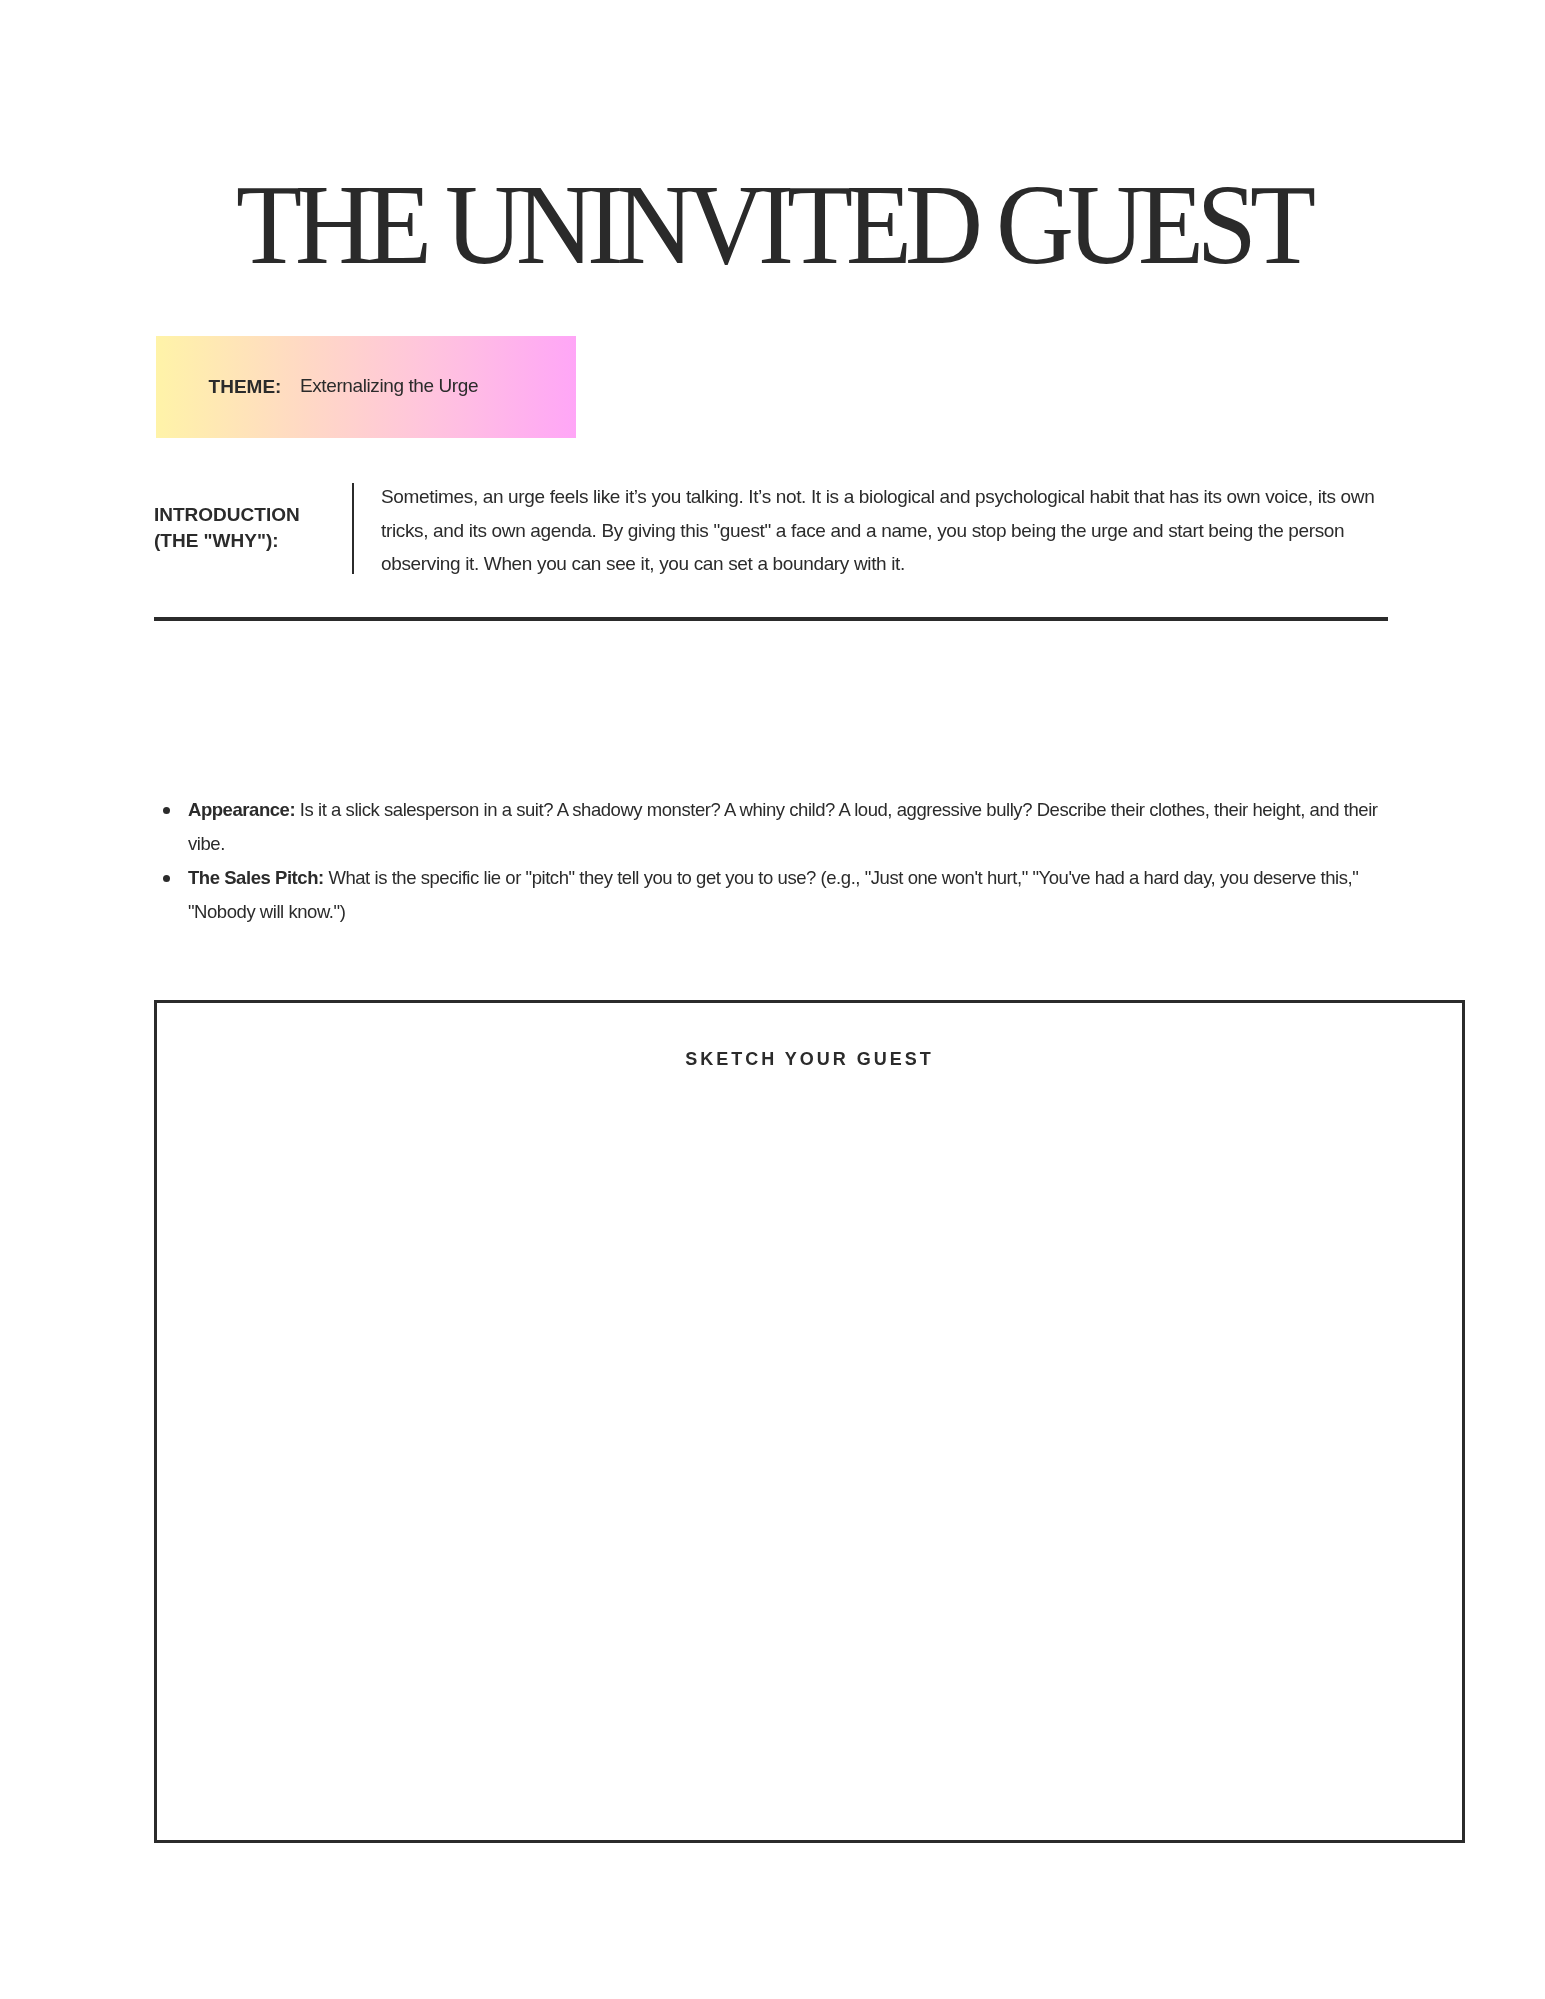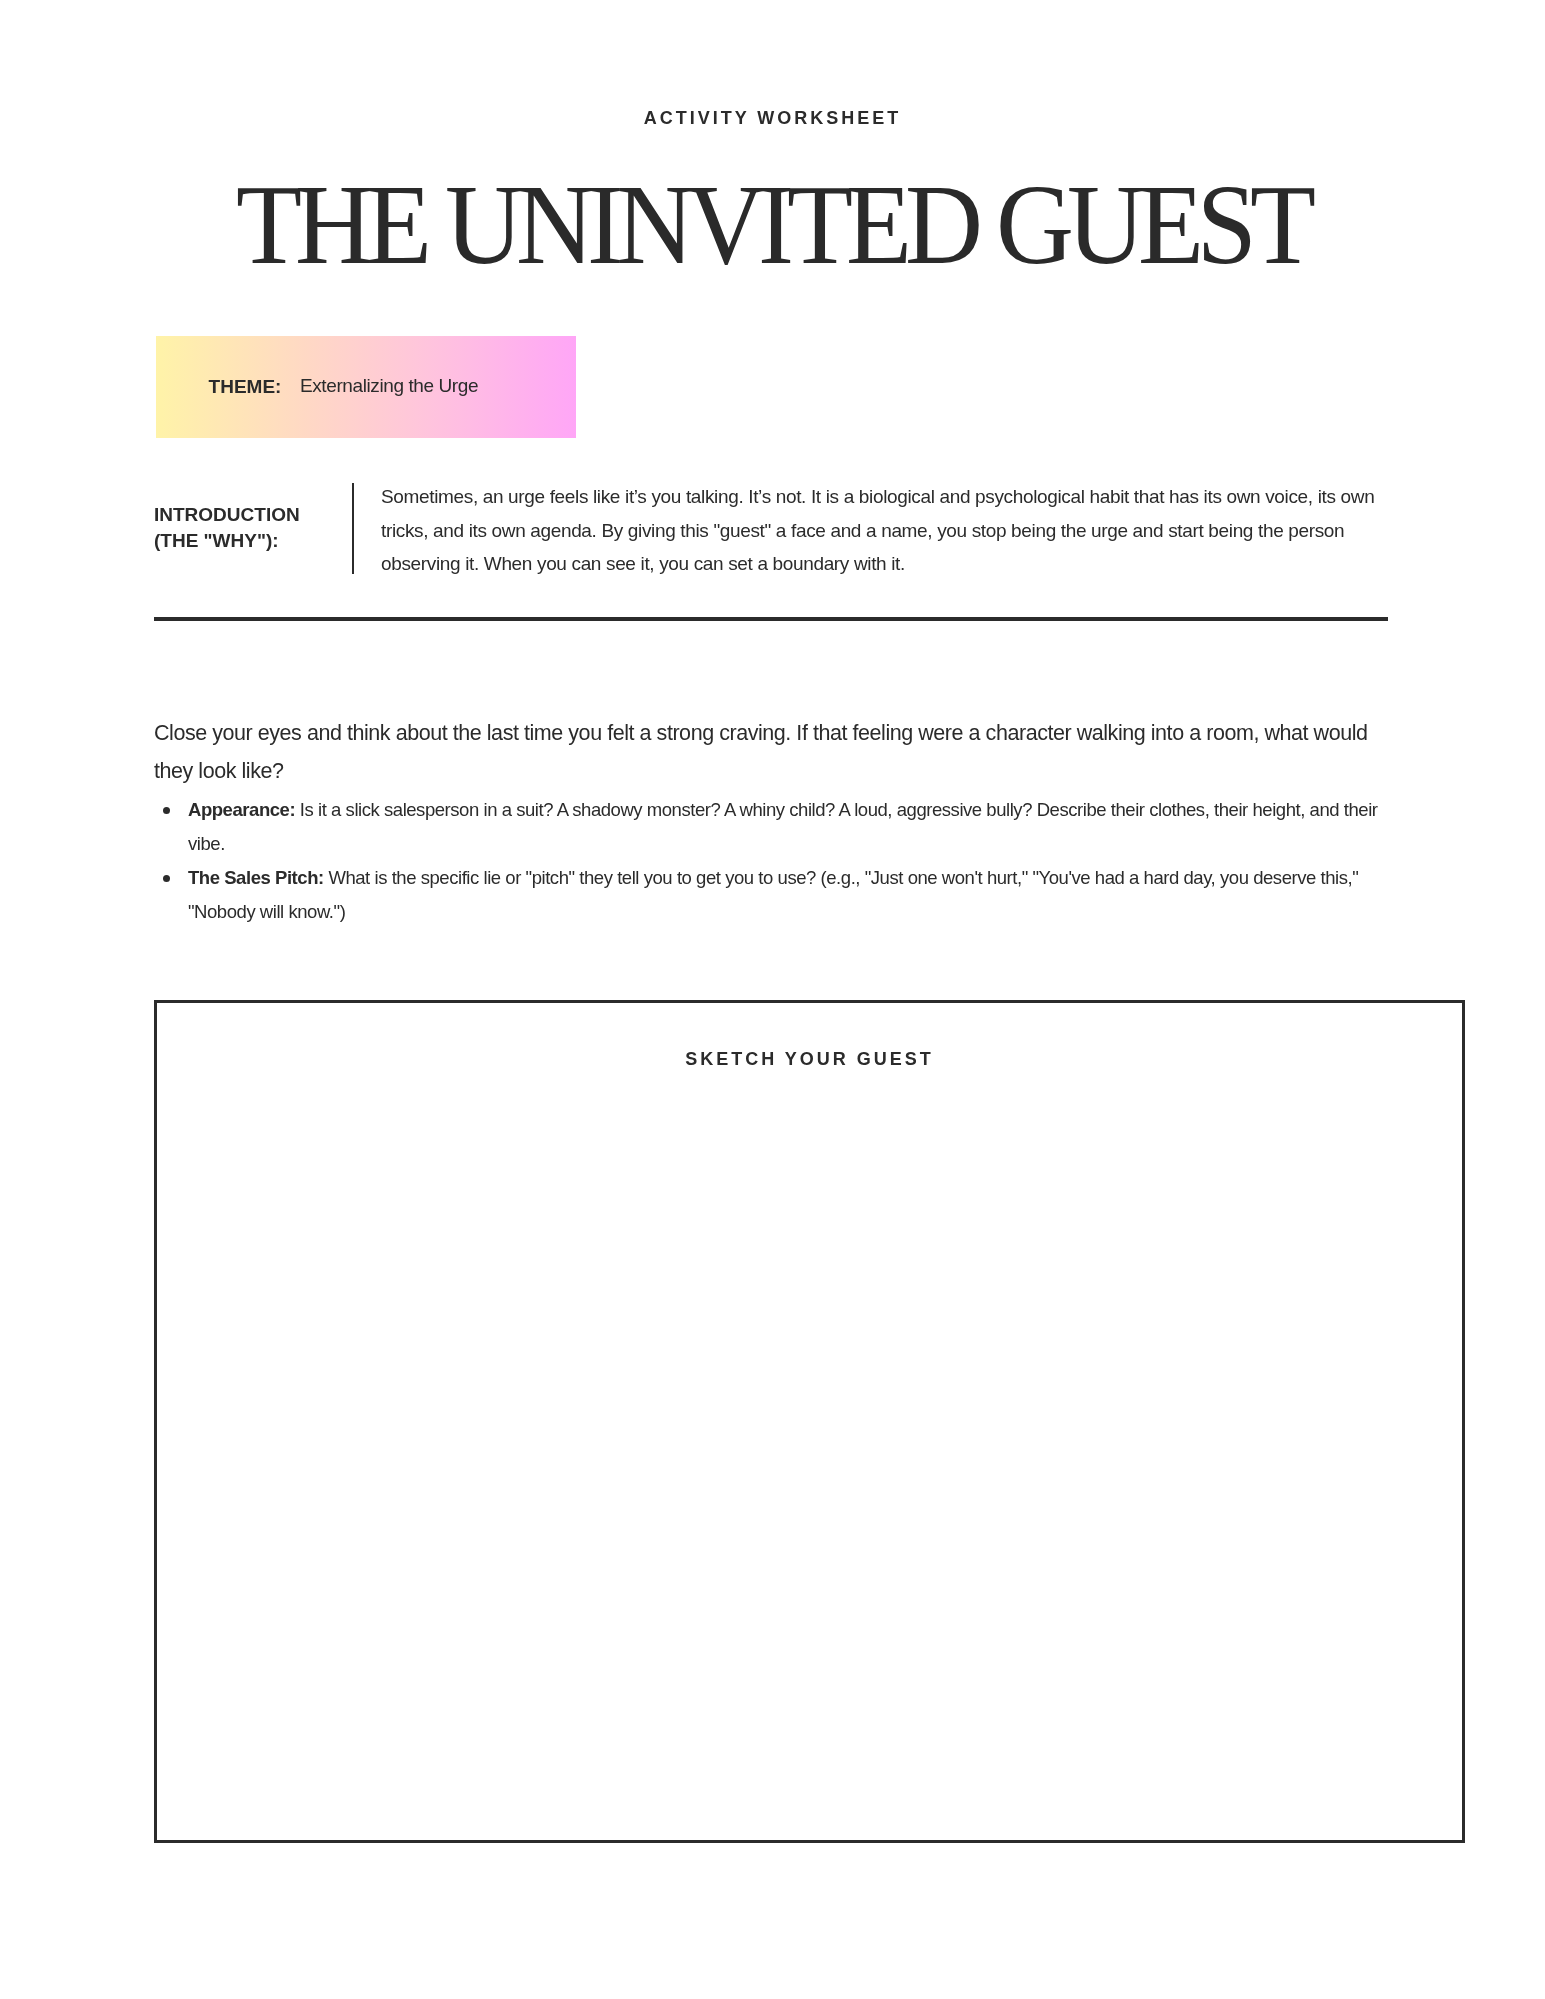--- a/index.html
+++ b/index.html
@@ -170,40 +170,38 @@
       font-size: 18px;
       letter-spacing: 3px;
       color: #2b2b2b;
     }
   </style>
 </head>
 <body>
 
 <div class="page">
 
-  <div class="eyebrow">ACTIVITY WORKSHEET</div>
   <h1 class="title">THE UNINVITED GUEST</h1>
 
   <div class="info-box theme">
     <span class="info-label">THEME:</span>
     <span class="info-value">Externalizing the Urge</span>
   </div>
 
 
   <div class="intro-label">
     <div>INTRODUCTION</div>
     <div>(THE "WHY"):</div>
   </div>
   <div class="intro-divider"></div>
   <p class="intro-text">Sometimes, an urge feels like it’s you talking. It’s not. It is a biological and psychological habit that has its own voice, its own tricks, and its own agenda. By giving this "guest" a face and a name, you stop being the urge and start being the person observing it. When you can see it, you can set a boundary with it.</p>
 
   <div class="hr"></div>
 
 
-  <p class="phase-intro">Close your eyes and think about the last time you felt a strong craving. If that feeling were a character walking into a room, what would they look like?</p>
 
   <ul class="bullets">
     <li>
       <span class="dot"></span>
       <span class="term">Appearance:</span>
       <span>Is it a slick salesperson in a suit? A shadowy monster? A whiny child? A loud, aggressive bully? Describe their clothes, their height, and their vibe.</span>
     </li>
     <li>
       <span class="dot"></span>
       <span class="term">The Sales Pitch:</span>

